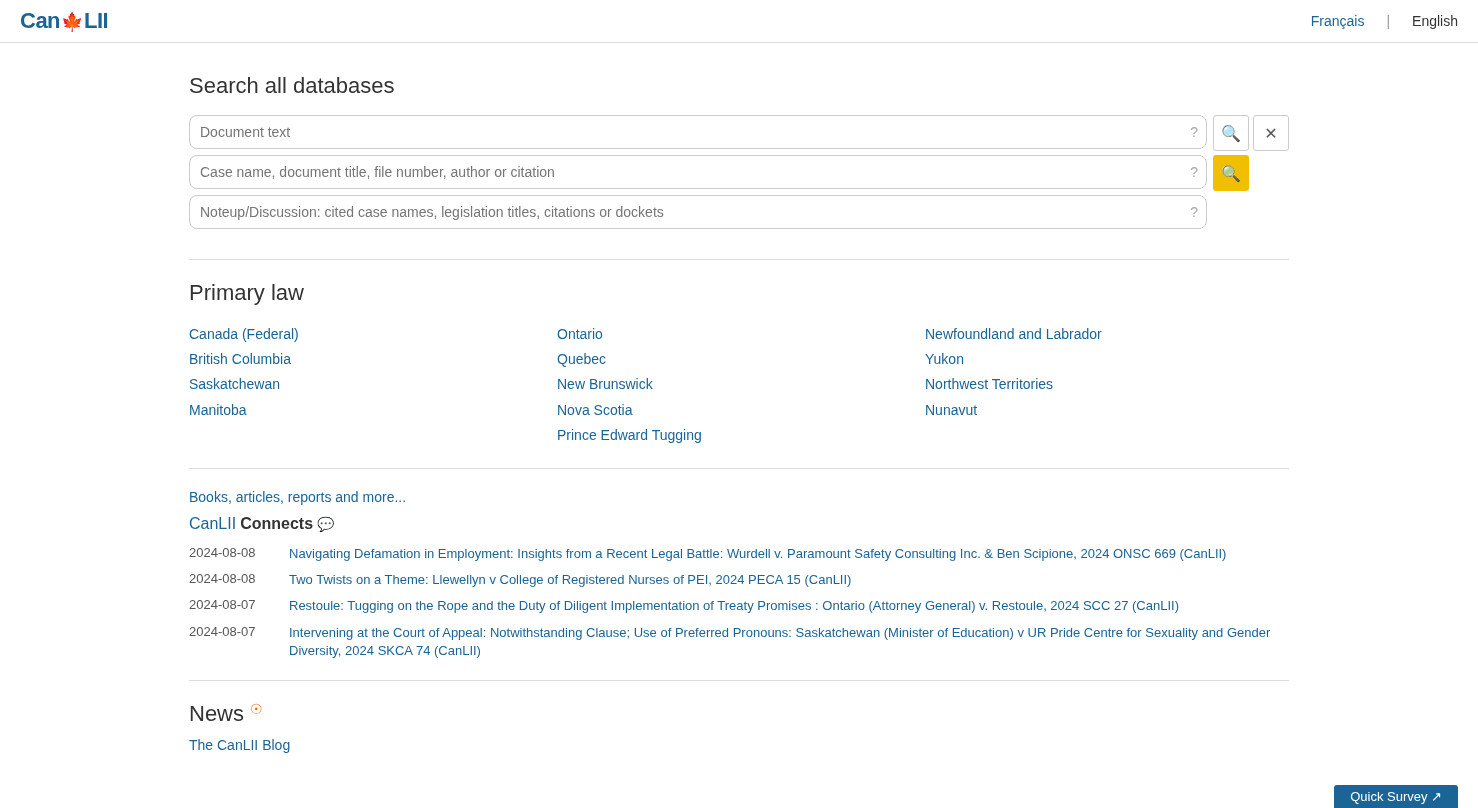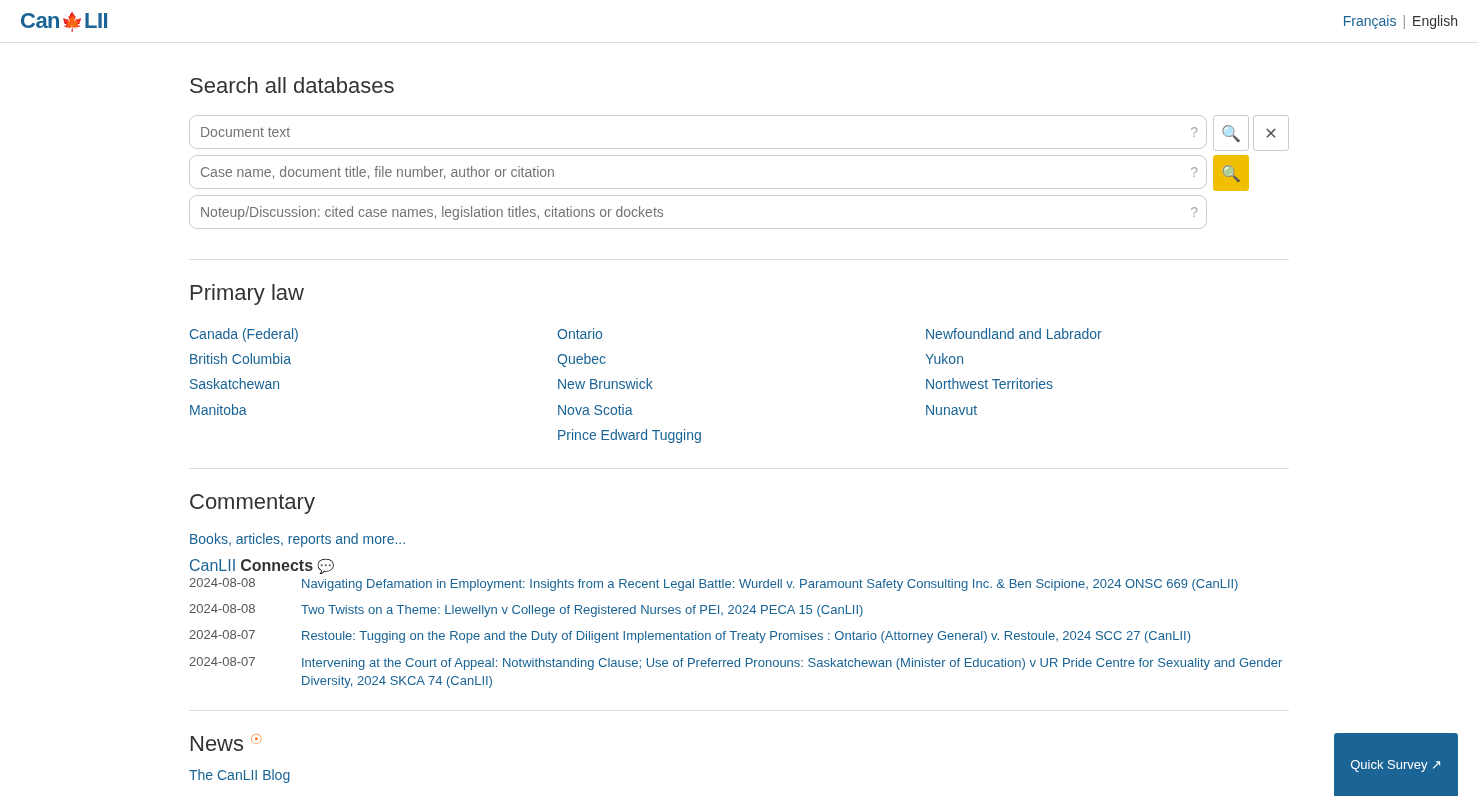--- a/index.html
+++ b/index.html
@@ -27,21 +27,21 @@
 
     .logo-leaf {
       color: #cc0000;
       font-size: 18px;
       margin: 0 1px;
     }
 
     .lang-switcher {
       display: flex;
       align-items: center;
-      gap: 6px;
+      gap: 22px;
       font-size: 14px;
     }
 
     .lang-switcher a {
       color: #1a6496;
       text-decoration: none;
     }
 
     .lang-divider {
       color: #999;
@@ -157,20 +157,21 @@
       text-decoration: none;
       font-size: 14px;
       display: block;
       margin-bottom: 10px;
     }
 
     .canlii-connects {
       display: flex;
       align-items: center;
       gap: 4px;
+      margin-bottom: 12px;
     }
 
     .canlii-connects-text-normal {
       color: #1a6496;
       font-size: 16px;
       font-weight: normal;
     }
 
     .canlii-connects-text-bold {
       color: #333;
@@ -182,21 +183,21 @@
       color: #666;
       font-size: 14px;
     }
 
     .connects-entries {
       width: 100%;
     }
 
     .connects-entry {
       display: flex;
-      gap: 32px;
+      gap: 20px;
       margin-bottom: 8px;
       align-items: flex-start;
     }
 
     .entry-date {
       color: #555;
       font-size: 13px;
       white-space: nowrap;
       min-width: 80px;
     }
@@ -222,25 +223,25 @@
       margin-bottom: 10px;
     }
 
     .rss-icon {
       color: #f60;
       font-size: 14px;
     }
 
     .quick-survey-btn {
       position: fixed;
-      bottom: 12px;
+      bottom: 0;
       right: 20px;
       background: #1a6496;
       color: white;
-      padding: 24px 16px;
+      padding: 4px 16px;
       font-size: 13px;
       border: none;
       cursor: pointer;
       border-radius: 3px 3px 0 0;
     }
 
     .search-right-btns {
       display: flex;
       flex-direction: column;
       gap: 4px;
@@ -328,21 +329,20 @@
         <a href="#" class="province-link">Yukon</a>
         <a href="#" class="province-link">Northwest Territories</a>
         <a href="#" class="province-link">Nunavut</a>
       </div>
     </div>
   </div>
 
   <hr class="divider">
 
   <div class="commentary-section">
-    <h2 class="section-title">Commentary</h2>
     <a href="#" class="commentary-link">Books, articles, reports and more...</a>
 
     <div class="canlii-connects">
       <span class="canlii-connects-text-normal">CanLII</span>
       <span class="canlii-connects-text-bold">Connects</span>
       <span class="connects-icon">💬</span>
     </div>
 
     <div class="connects-entries">
       <div class="connects-entry">

